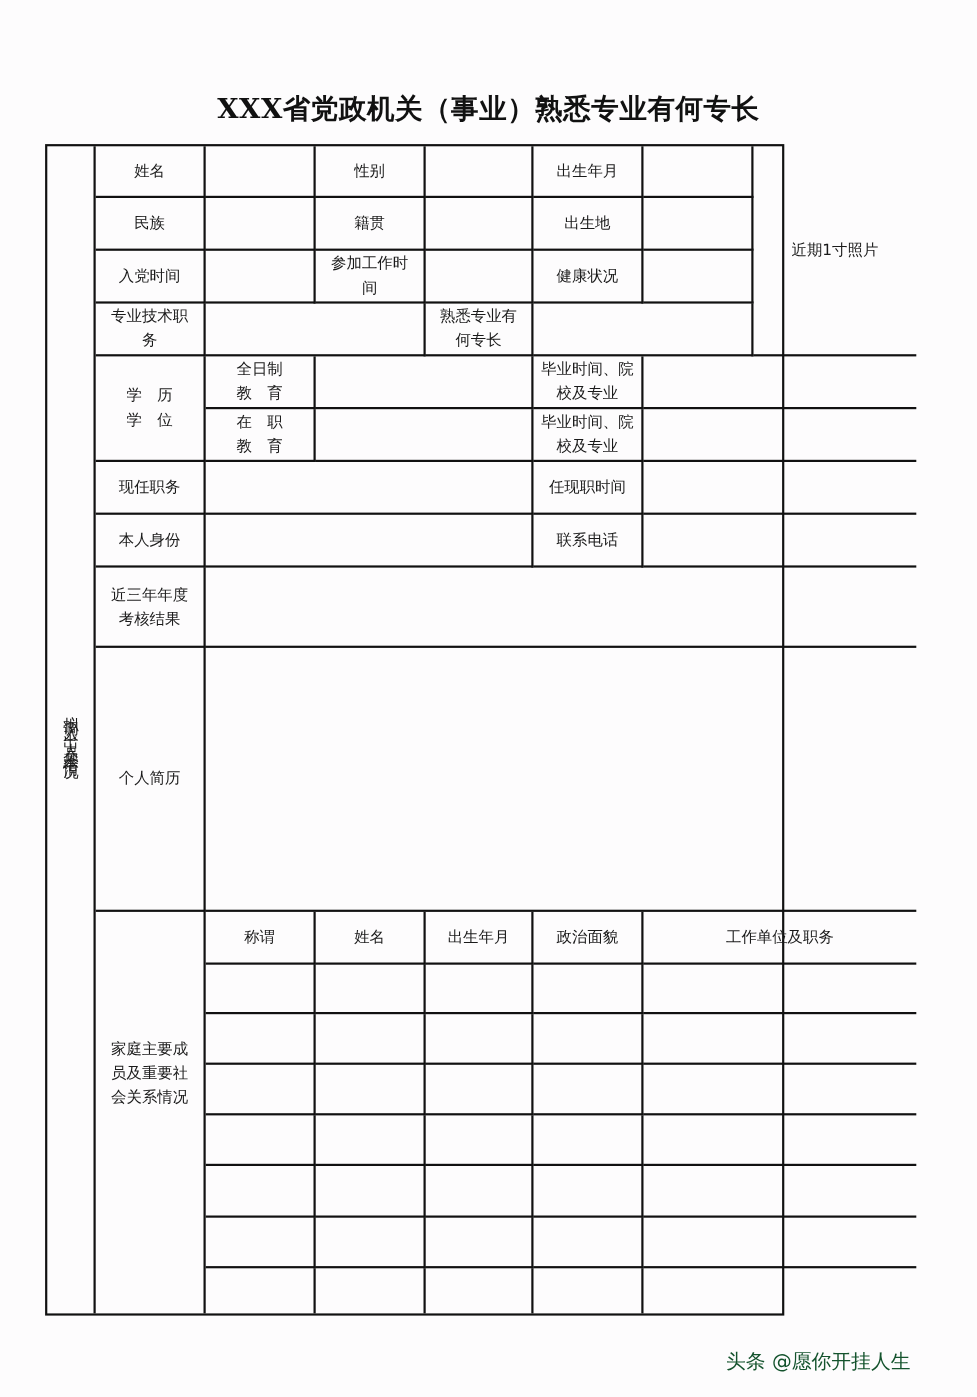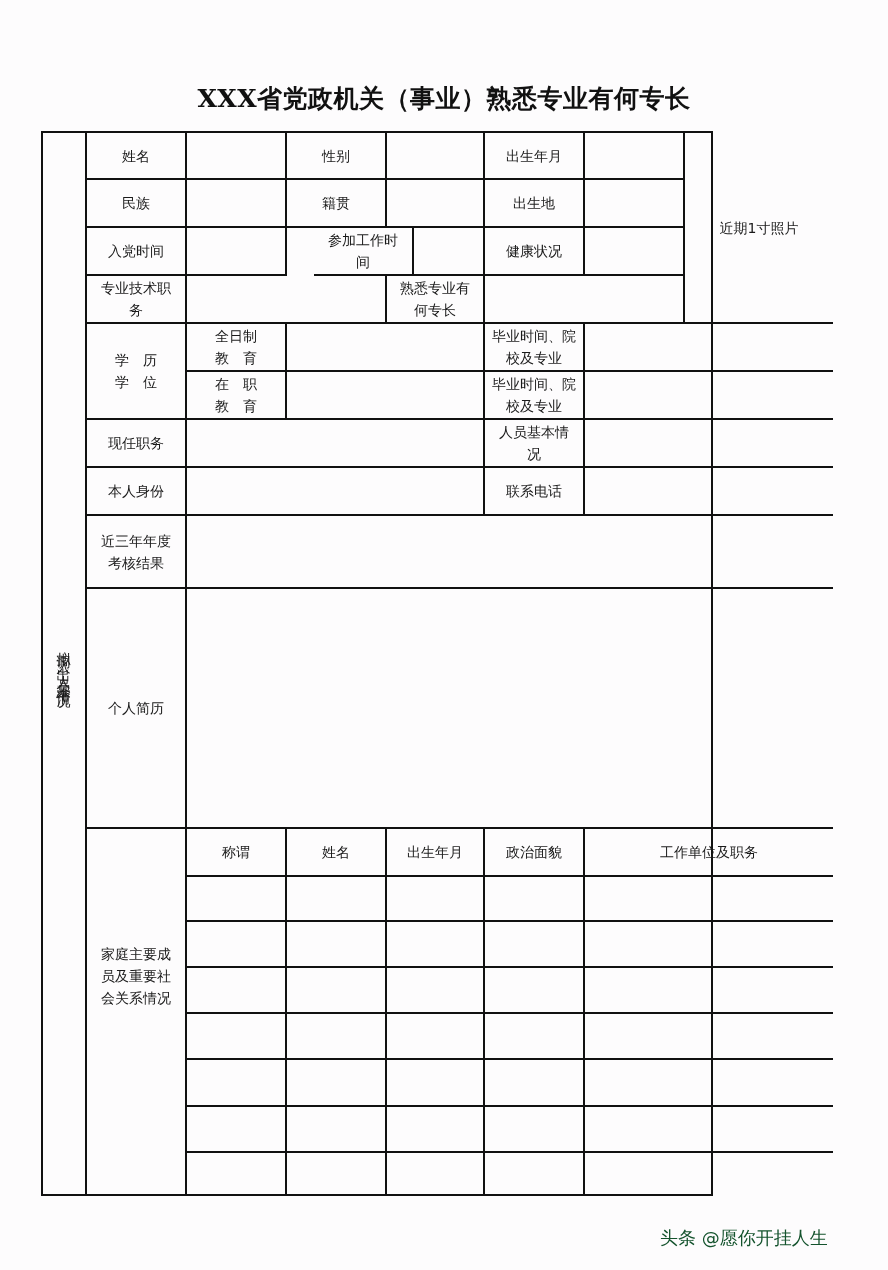--- a/index.html
+++ b/index.html
@@ -41,21 +41,21 @@
 
   <div class="cell" style="left:44px;top:47px;width:100px;height:48px;">民族</div>
   <div class="cell" style="left:144px;top:47px;width:100px;height:48px;"></div>
   <div class="cell" style="left:244px;top:47px;width:100px;height:48px;">籍贯</div>
   <div class="cell" style="left:344px;top:47px;width:98px;height:48px;"></div>
   <div class="cell" style="left:442px;top:47px;width:100px;height:48px;">出生地</div>
   <div class="cell" style="left:542px;top:47px;width:100px;height:48px;"></div>
 
   <div class="cell" style="left:44px;top:95px;width:100px;height:48px;">入党时间</div>
   <div class="cell" style="left:144px;top:95px;width:100px;height:48px;"></div>
-  <div class="cell" style="left:244px;top:95px;width:100px;height:48px;padding:0 14px;margin-left:27px;">参加工作时间</div>
+  <div class="cell" style="left:244px;top:95px;width:100px;height:48px;padding:0 14px;">参加工作时间</div>
   <div class="cell" style="left:344px;top:95px;width:98px;height:48px;"></div>
   <div class="cell" style="left:442px;top:95px;width:100px;height:48px;">健康状况</div>
   <div class="cell" style="left:542px;top:95px;width:100px;height:48px;"></div>
 
   <div class="cell" style="left:44px;top:143px;width:100px;height:48px;padding:0 12px;">专业技术职务</div>
   <div class="cell" style="left:144px;top:143px;width:200px;height:48px;"></div>
   <div class="cell" style="left:344px;top:143px;width:98px;height:48px;padding:0 12px;">熟悉专业有何专长</div>
   <div class="cell" style="left:442px;top:143px;width:200px;height:48px;"></div>
 
   <div class="cell" style="left:44px;top:191px;width:100px;height:96px;white-space:pre;">学　历
@@ -67,21 +67,21 @@
   <div class="cell nr" style="left:542px;top:191px;width:248px;height:48px;"></div>
 
   <div class="cell" style="left:144px;top:239px;width:100px;height:48px;white-space:pre;">在　职
 教　育</div>
   <div class="cell" style="left:244px;top:239px;width:198px;height:48px;"></div>
   <div class="cell" style="left:442px;top:239px;width:100px;height:48px;padding:0 6px;">毕业时间、院校及专业</div>
   <div class="cell nr" style="left:542px;top:239px;width:248px;height:48px;"></div>
 
   <div class="cell" style="left:44px;top:287px;width:100px;height:48px;">现任职务</div>
   <div class="cell" style="left:144px;top:287px;width:298px;height:48px;"></div>
-  <div class="cell" style="left:442px;top:287px;width:100px;height:48px;padding:0 12px;">人员基本情况</div>
+  <div class="cell" style="left:442px;top:287px;width:100px;height:48px;padding:0 12px;">任现职时间</div>
   <div class="cell nr" style="left:542px;top:287px;width:248px;height:48px;"></div>
 
   <div class="cell" style="left:44px;top:335px;width:100px;height:48px;">本人身份</div>
   <div class="cell" style="left:144px;top:335px;width:298px;height:48px;"></div>
   <div class="cell" style="left:442px;top:335px;width:100px;height:48px;">联系电话</div>
   <div class="cell nr" style="left:542px;top:335px;width:248px;height:48px;"></div>
 
   <div class="cell" style="left:44px;top:383px;width:100px;height:73px;padding:0 12px;">近三年年度考核结果</div>
   <div class="cell nr" style="left:144px;top:383px;width:646px;height:73px;"></div>
 

